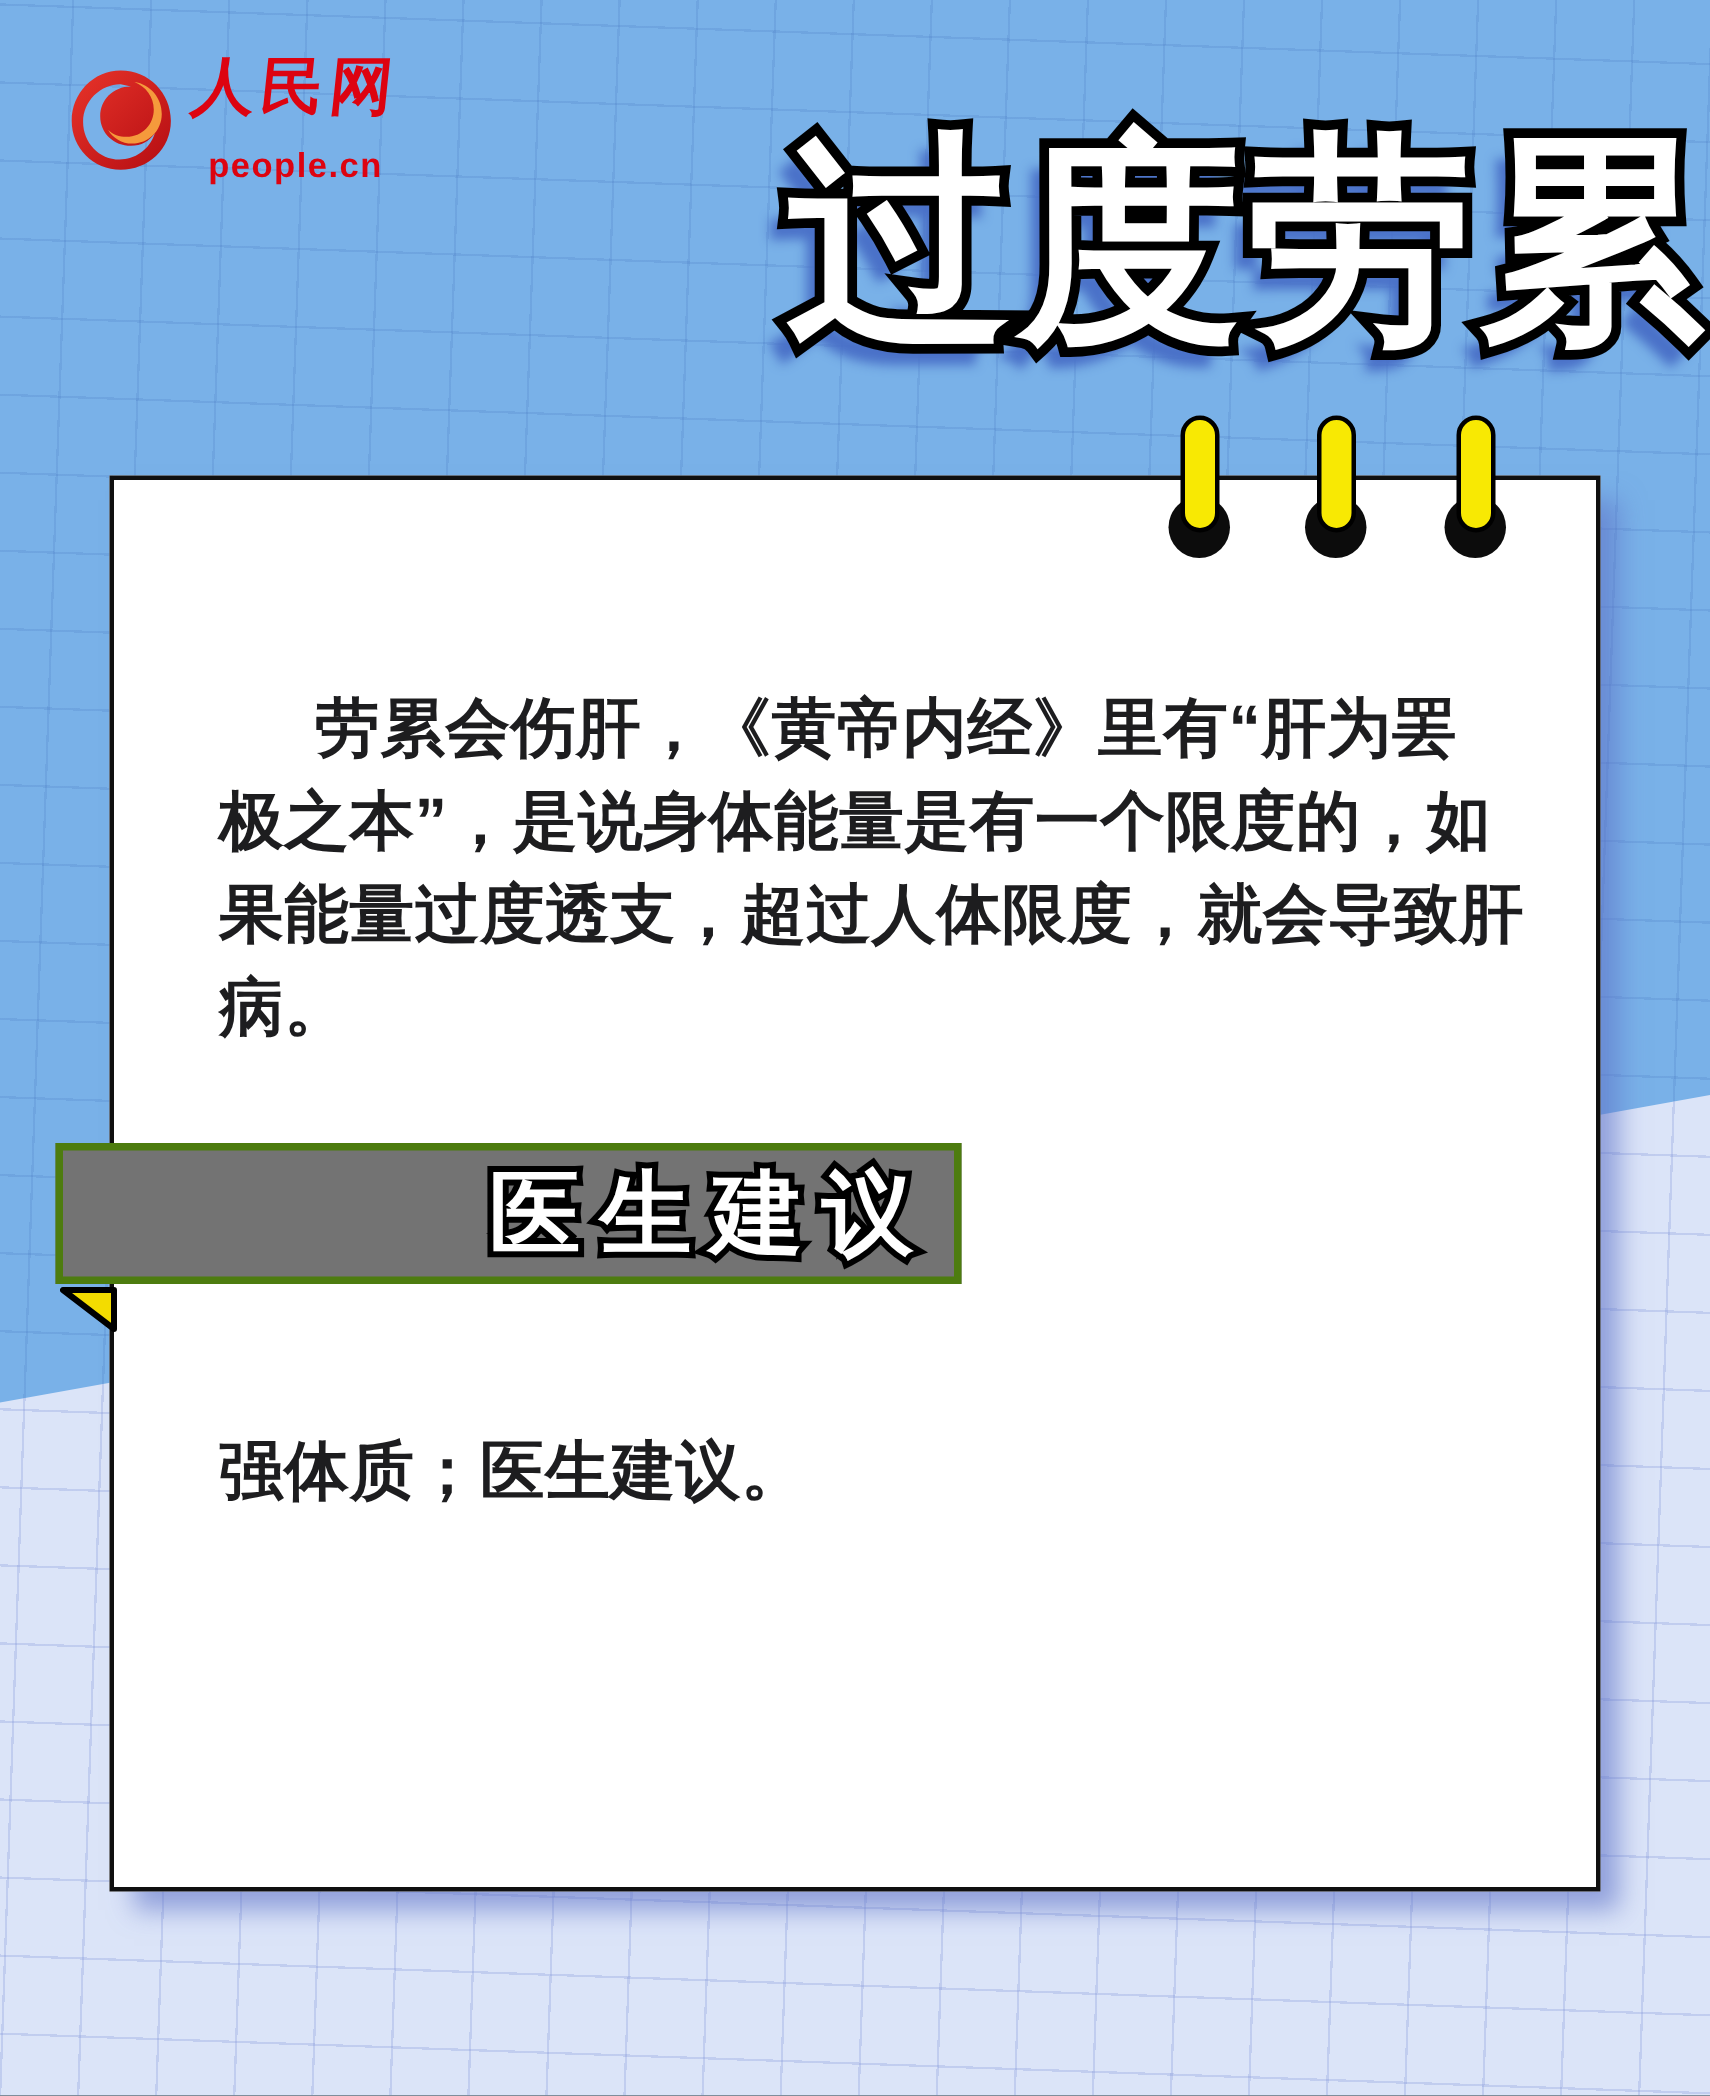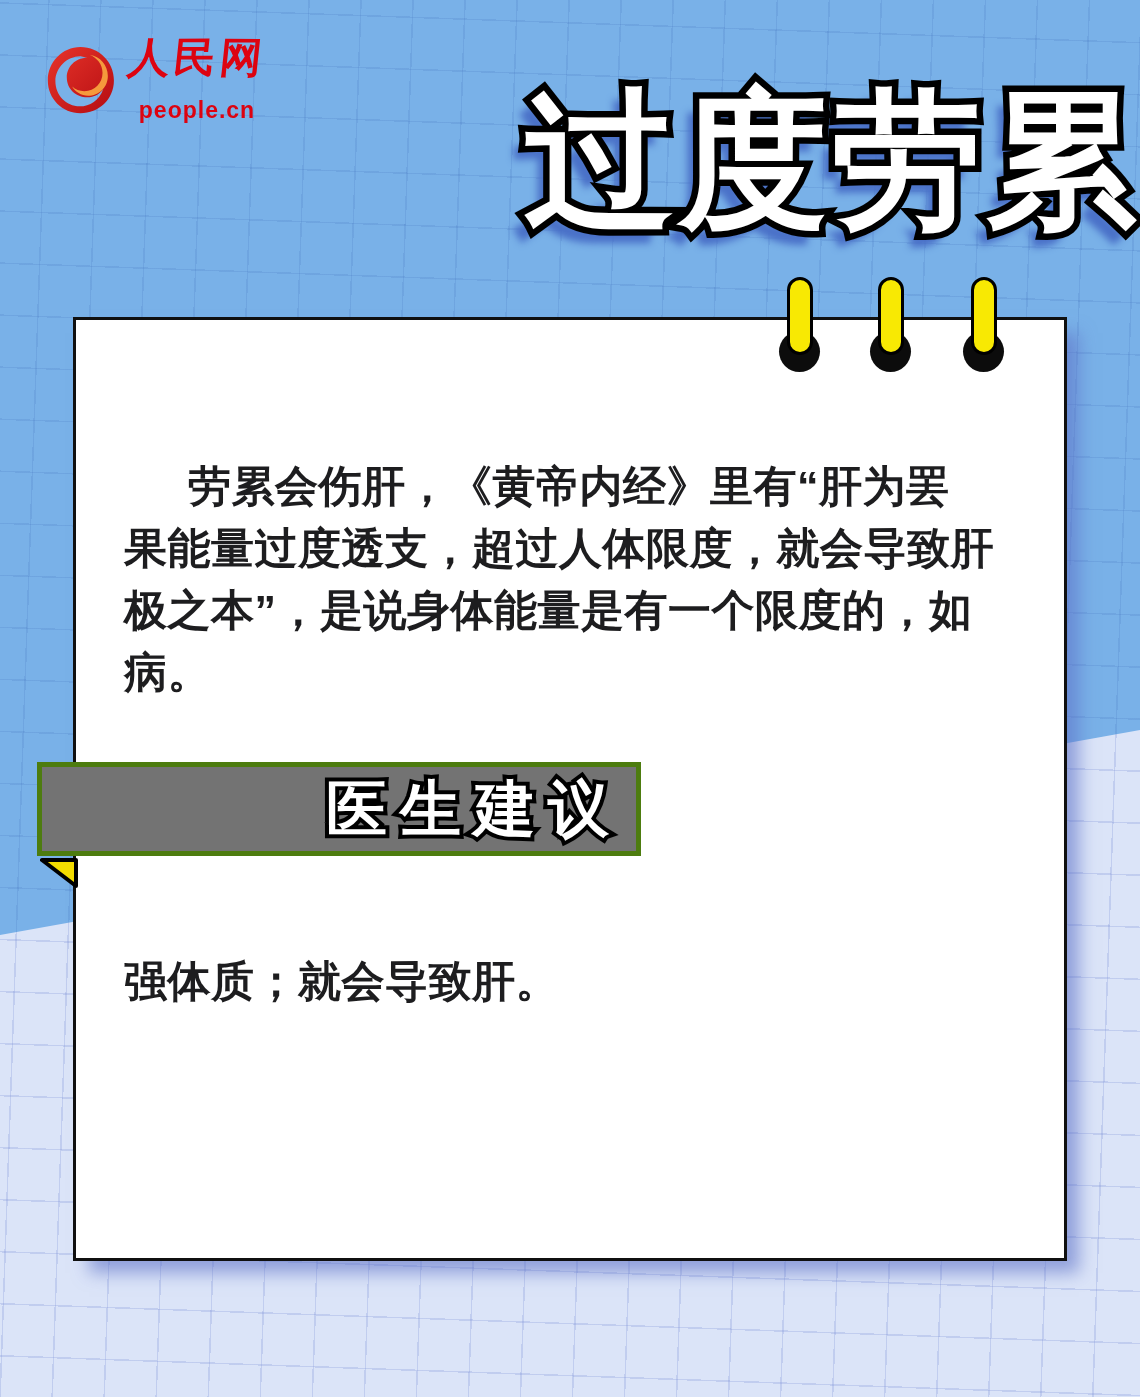--- a/index.html
+++ b/index.html
@@ -65,21 +65,21 @@
     background:#0c0c0c; border-radius:50%;
   }
   .pin-bar {
     position:absolute; left:0; top:0; width:26px; height:78px;
     background:#f8e903; border:3px solid #000; border-radius:13px;
   }
   .pin-1 { left:787px; } .pin-2 { left:878px; } .pin-3 { left:971px; }
 
   
   .para {
-    position:absolute; left:124px; width:890px; z-index:3;
+    position:absolute; left:146px; width:890px; z-index:3;
     font-size:43px; font-weight:700; color:#1d1d1f; line-height:62px;
     letter-spacing:0.5px;
   }
   .para-intro { top:455px; }
   .para-advice { top:950px; }
   .para .line { white-space:nowrap; }
   .para .line.first { text-indent:64px; }
 
   
   .banner {
@@ -141,32 +141,32 @@
     <div class="pin-hole"></div>
     <div class="pin-bar"></div>
   </div>
   <div class="pin pin-3">
     <div class="pin-hole"></div>
     <div class="pin-bar"></div>
   </div>
 
   <div class="para para-intro">
     <div class="line first">劳累会伤肝，《黄帝内经》里有“肝为罢</div>
+    <div class="line">极之本”，是说身体能量是有一个限度的，如</div>
     <div class="line">果能量过度透支，超过人体限度，就会导致肝</div>
-    <div class="line">极之本”，是说身体能量是有一个限度的，如</div>
     <div class="line">病。</div>
   </div>
 
   <div class="banner">
     <span class="banner-stack">
       <span class="banner-outline">医生建议</span>
       <span class="banner-fill">医生建议</span>
     </span>
   </div>
   <svg class="banner-fold" width="38" height="32" viewBox="0 0 38 32">
     <polygon points="2,2 36,2 36,28" fill="#f3dc00" stroke="#000" stroke-width="4" stroke-linejoin="round"></polygon>
   </svg>
 
   <div class="para para-advice">
-    <div class="line">强体质；就会导致肝。</div>
+    <div class="line">强体质；医生建议。</div>
   </div>
 
 </div>
 
 </body></html>

